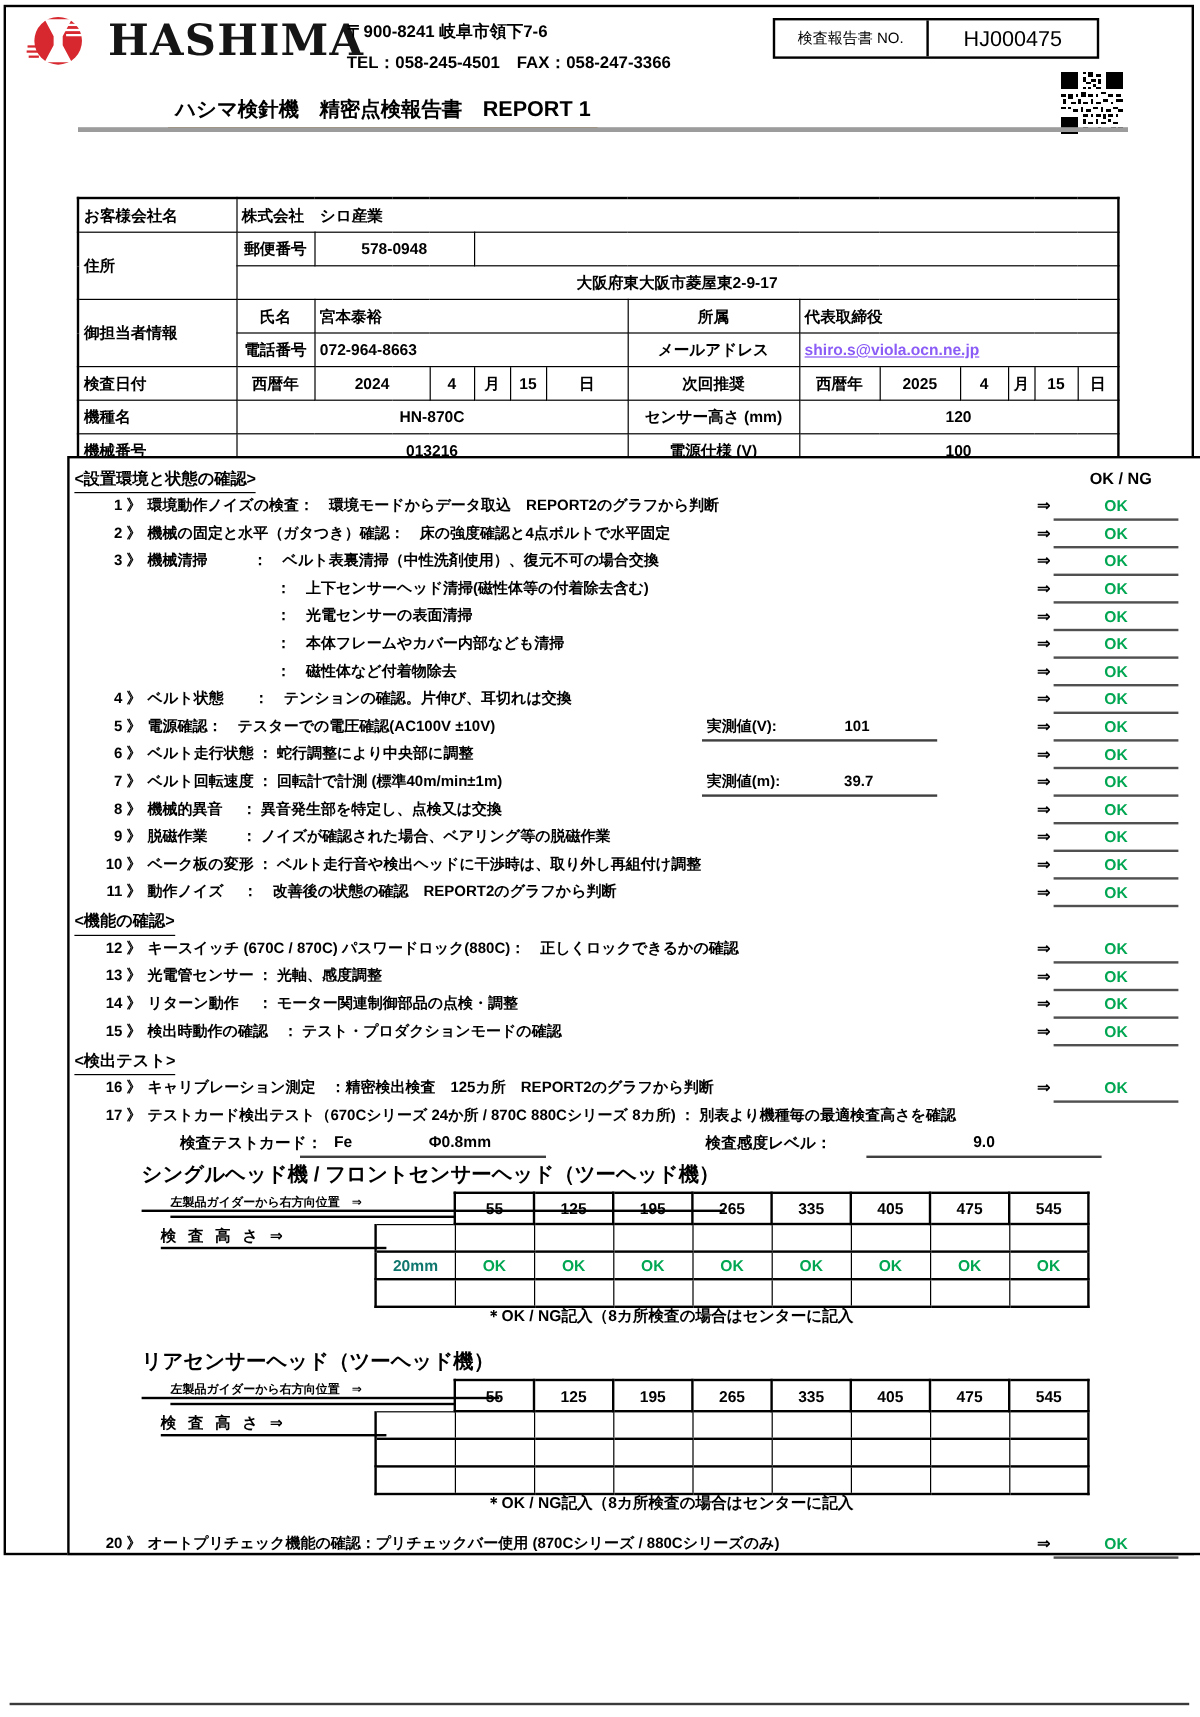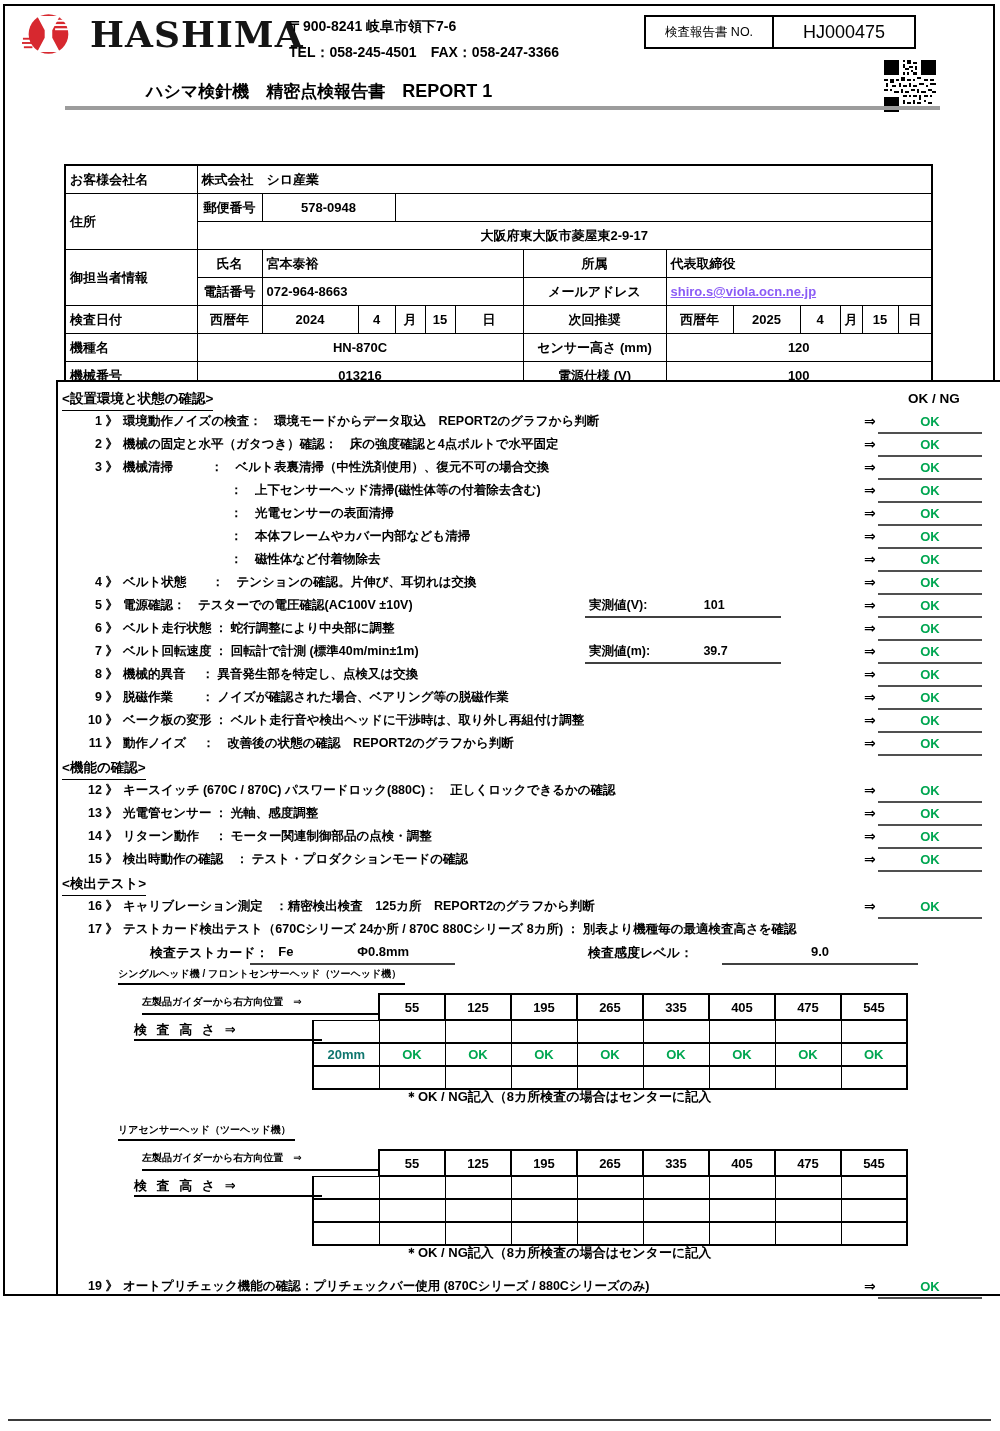--- a/index.html
+++ b/index.html
@@ -54,21 +54,21 @@
   .testcard-row { position:relative; height:24px; line-height:24px; font-size:13px; font-weight:bold; }
   .tc-label { position:absolute; left:92px; }
   .tc-vals { position:absolute; left:192px; width:205px; height:22px; line-height:22px; border-bottom:2px solid #404040; display:flex; }
   .tc-material { width:35%; text-align:center; }
   .tc-size { width:60%; text-align:center; }
   .tc-level-label { position:absolute; left:530px; }
   .tc-level { position:absolute; left:664px; width:196px; height:22px; line-height:22px; border-bottom:2px solid #404040; text-align:center; }
 
   
   .subtitle-row { position:relative; height:24px; margin-top:2px; }
-  .subtitle { position:absolute; left:60px; font-size:10px; font-weight:bold; border-bottom:2px solid #000; padding:0 4px 2px 0; white-space:nowrap; }
+  .subtitle { position:absolute; left:60px; font-size:17px; font-weight:bold; border-bottom:2px solid #000; padding:0 4px 18px 0; white-space:nowrap; }
   .grid-wrap { position:relative; height:94px; margin-top:2px; }
   .pos-label { position:absolute; left:84px; top:2px; width:238px; font-size:10px; font-weight:bold; border-bottom:2px solid #000; height:18px; white-space:nowrap; }
   .height-label { position:absolute; left:76px; top:28px; width:188px; font-size:13px; font-weight:bold; border-bottom:2px solid #000; letter-spacing:3px; height:18px; white-space:nowrap; }
   table.grid { position:absolute; left:254px; top:0; border-collapse:collapse; table-layout:fixed; }
   table.grid th { border:2px solid #000; height:20px; font-size:13px; padding:2px; }
   table.grid td { border:1px solid #000; height:21px; font-size:13px; font-weight:bold; text-align:center; padding:0; }
   table.grid td.ghost { border:none; background:transparent; }
   table.grid td.g-label { border-left:2px solid #000; color:#0f766e; }
   table.grid tr.g-body td:last-child { border-right:2px solid #000; }
   table.grid tr.g-last td { border-bottom:2px solid #000; }
@@ -452,19 +452,19 @@
           <td class="g-val"></td>
           <td class="g-val"></td>
           <td class="g-val"></td>
         </tr>
       </tbody>
         </table>
     </div>
     <div class="grid-note">＊OK / NG記入（8カ所検査の場合はセンターに記入</div>
 
     <div class="chk-row row18">
-      <span class="chk-no">19 》</span><span class="chk-label">オートプリチェック機能の確認：プリチェックバー使用 (870Cシリーズ / 880Cシリーズのみ)</span>
+      <span class="chk-no">20 》</span><span class="chk-label">オートプリチェック機能の確認：プリチェックバー使用 (870Cシリーズ / 880Cシリーズのみ)</span>
       <span class="arrow">⇒</span><span class="ok-cell">OK</span>
     </div>
   </div>
 
   <div class="bottom-rule"></div>
 </div>
 
 </body></html>

